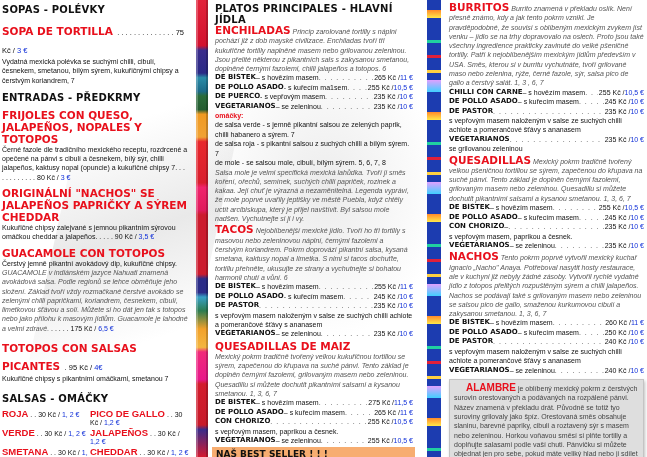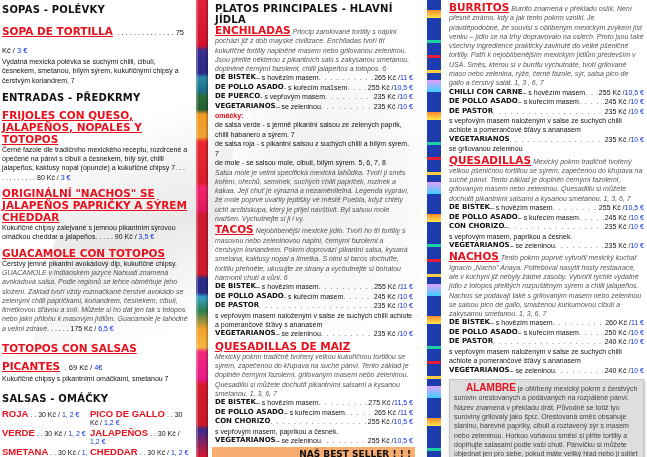--- a/index.html
+++ b/index.html
@@ -52,42 +52,42 @@
 
   .sec-title {
     font-family:"DejaVu Sans", sans-serif; font-weight:bold;
     font-size:10px; letter-spacing:0.2px; color:#111;
     margin:0 0 6px 0; text-transform:uppercase;
   }
   .item-title {
     font-family:"DejaVu Sans", sans-serif; font-weight:bold;
     color:#e8101c; font-size:10px; text-transform:uppercase;
   }
-  .item-title.big { font-size:10.5px;text-decoration:underline; }
+  .item-title.big { font-size:10.5px; }
   .price { font-size:7.5px; color:#111; }
   .eur { color:#1130d8; }
   .desc { font-size:7px; line-height:9.3px; color:#111; }
   .desc-it { font-style:italic; color:#555; }
   .row { font-size:7px; line-height:9.5px; display:flex; white-space:nowrap; }
   .row .name { font-family:"DejaVu Sans", sans-serif; font-weight:bold; font-size:7px; text-transform:uppercase; }
   .row .dots { flex:1; overflow:hidden; color:#444; letter-spacing:1px; }
   .row .dots::before { content:". . . . . . . . . . . . . . . . . . . . . . . . . . . . . . . . . . . . . . . . . . . . . . . . . . . . . . . . . . . . . . . . . . . ."; }
   .row .p { padding-left:1px; }
   .sub { font-size:7px; line-height:9.3px; }
   .sauce-label { color:#e8101c; font-size:7px; font-weight:bold; line-height:9px; }
   .block { margin-bottom:5px; }
 
   .salsa-grid { display:grid; grid-template-columns: 88px 100px; row-gap:1px; font-size:7px; }
   .salsa-grid .sn { font-family:Liberation Sans, sans-serif; font-weight:bold; color:#e8101c; font-size:9.5px; text-transform:uppercase;text-align:center; }
 
   .best {
     margin:1px -2px 0 -3px; background:#f7ad70; padding:2px 4px 3px 4px;
     border-bottom:2px solid #e9e9e9;
   }
-  .best-title { text-align:right; font-family:"DejaVu Sans", sans-serif; font-weight:bold; font-size:9px; color:#111; margin-bottom:2px; text-transform:uppercase;}
+  .best-title { text-align:left; font-family:"DejaVu Sans", sans-serif; font-weight:bold; font-size:9px; color:#111; margin-bottom:2px; text-transform:uppercase;}
 
   .alambre {
     margin-top:4px; background:#dedede; border:1px solid #c4c4c4;
     box-shadow:1px 2px 3px rgba(0,0,0,0.25);
     padding:3px 4px 3px 4px;
   }
   .alambre .t { font-family:"Liberation Sans", sans-serif; font-weight:bold; font-size:10px; color:#e8101c;margin-left:12px; }
   .alambre .d { font-size:7px; line-height:9.3px; color:#444; }
 </style>
 </head>
@@ -119,21 +119,21 @@
       <div class="desc"><span>Kukuřičné chipsy zalejvané s jemnou pikantním sýrovou omáčkou cheddar a jalapeños.</span> . . . . <span>90 Kč / </span><span class="eur">3,5 €</span></div>
     </div>
 
     <div class="block">
       <div class="item-title big">Guacamole con totopos</div>
       <div class="desc"><span>Čerstvý jemně pikantní avokádový dip, kukuřičné chipsy.</span> <span class="desc-it">GUACAMOLE v indiánském jazyce Nahuatl znamená avokádová salsa. Podle regionů se lehce obměňuje jeho složení. Základ tvoří vždy rozmačkané čerstvé avokádo se zelenými chilli papričkami, koriandrem, česnekem, cibulí, limetkovou šťávou a solí. Můžete si ho dát jen tak s totopos nebo jako přílohu k masovým jídlům. Guacamole je lahodné a velmi zdravé.</span> . . . . . <span>175 Kč / </span><span class="eur">6,5 €</span></div>
     </div>
 
     <div class="block">
       <span class="item-title big">Totopos con salsas picantes</span>
-      <span class="price"> . <span>69 Kč / </span><span class="eur">4€</span></span>
+      <span class="price"> . <span>95 Kč / </span><span class="eur">4€</span></span>
       <div class="desc">Kukuřičné chipsy s pikantními omáčkami, smetanou 7</div>
     </div>
 
     <div class="sec-title" style="margin:10px 0 4px">Salsas - omáčky</div>
     <div class="salsa-grid">
       <div><span class="sn">Roja</span> . . <span>30 Kč / </span><span class="eur">1, 2 €</span></div>
       <div><span class="sn">Pico de gallo</span> . . <span>30 Kč / </span><span class="eur">1,2 €</span></div>
       <div><span class="sn">Verde</span> . . <span>30 Kč / </span><span class="eur">1, 2 €</span></div>
       <div><span class="sn">Jalapeños</span> . . <span>30 Kč / </span><span class="eur">1,2 €</span></div>
       <div><span class="sn">Smetana</span> . . <span>30 Kč / </span><span class="eur">1, 2 €</span></div>

